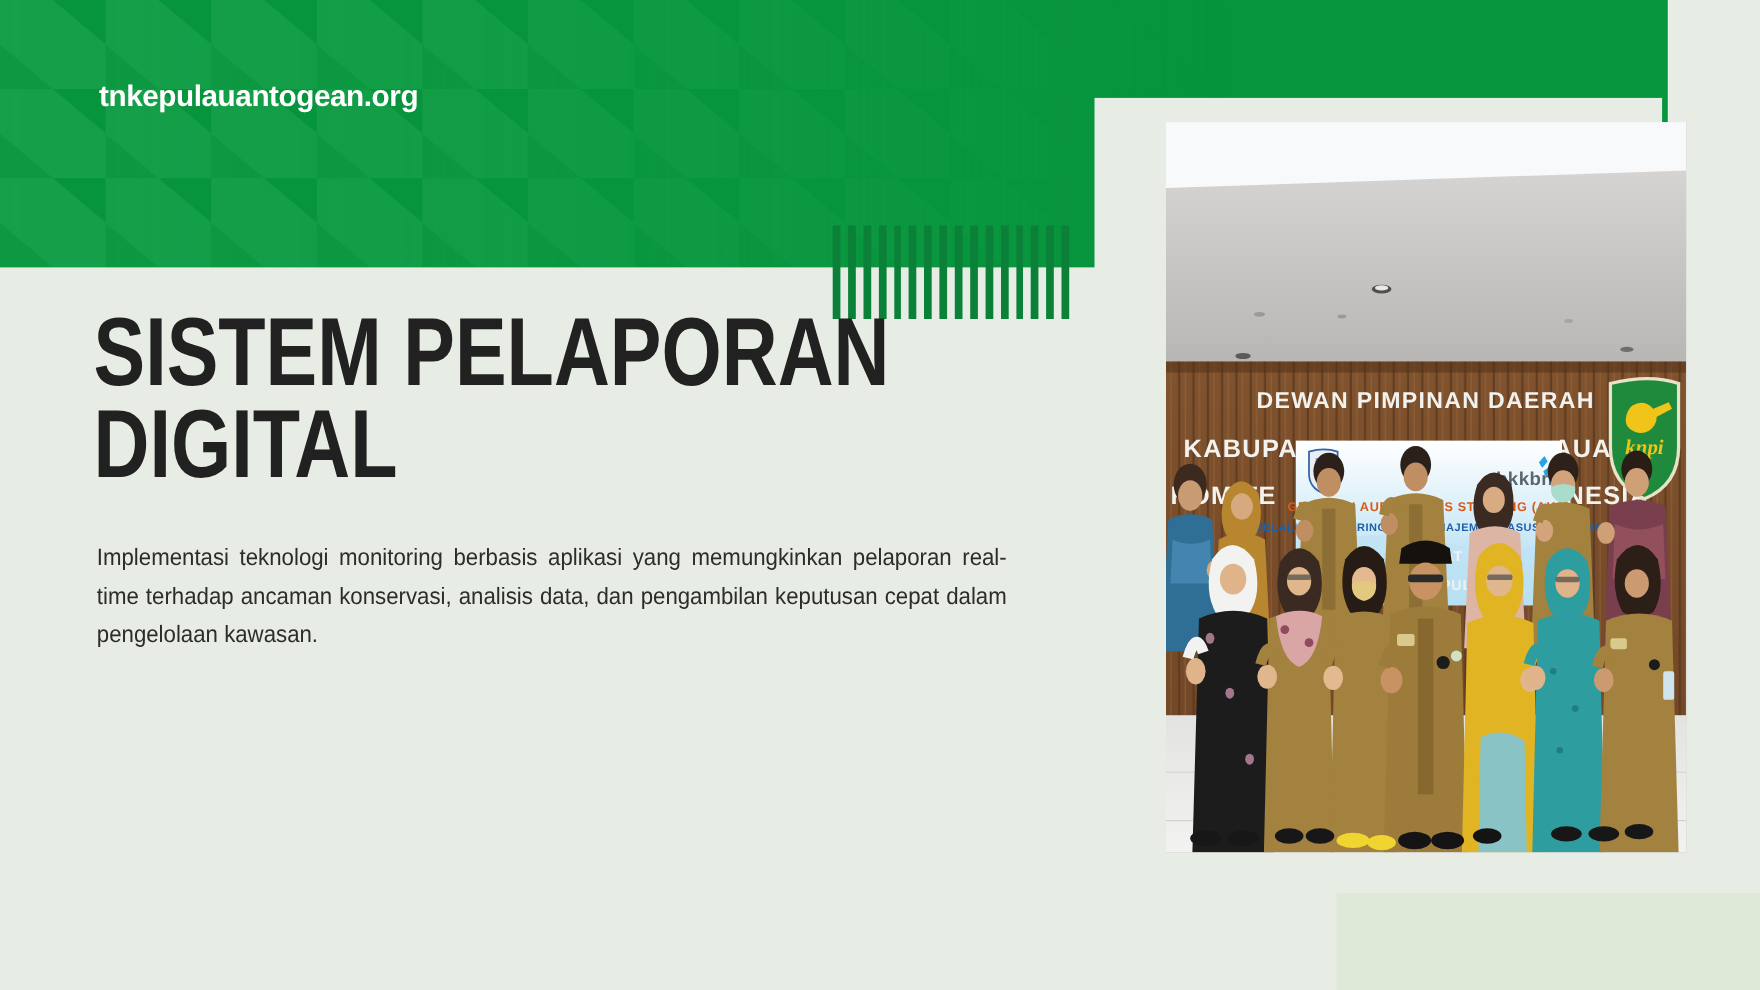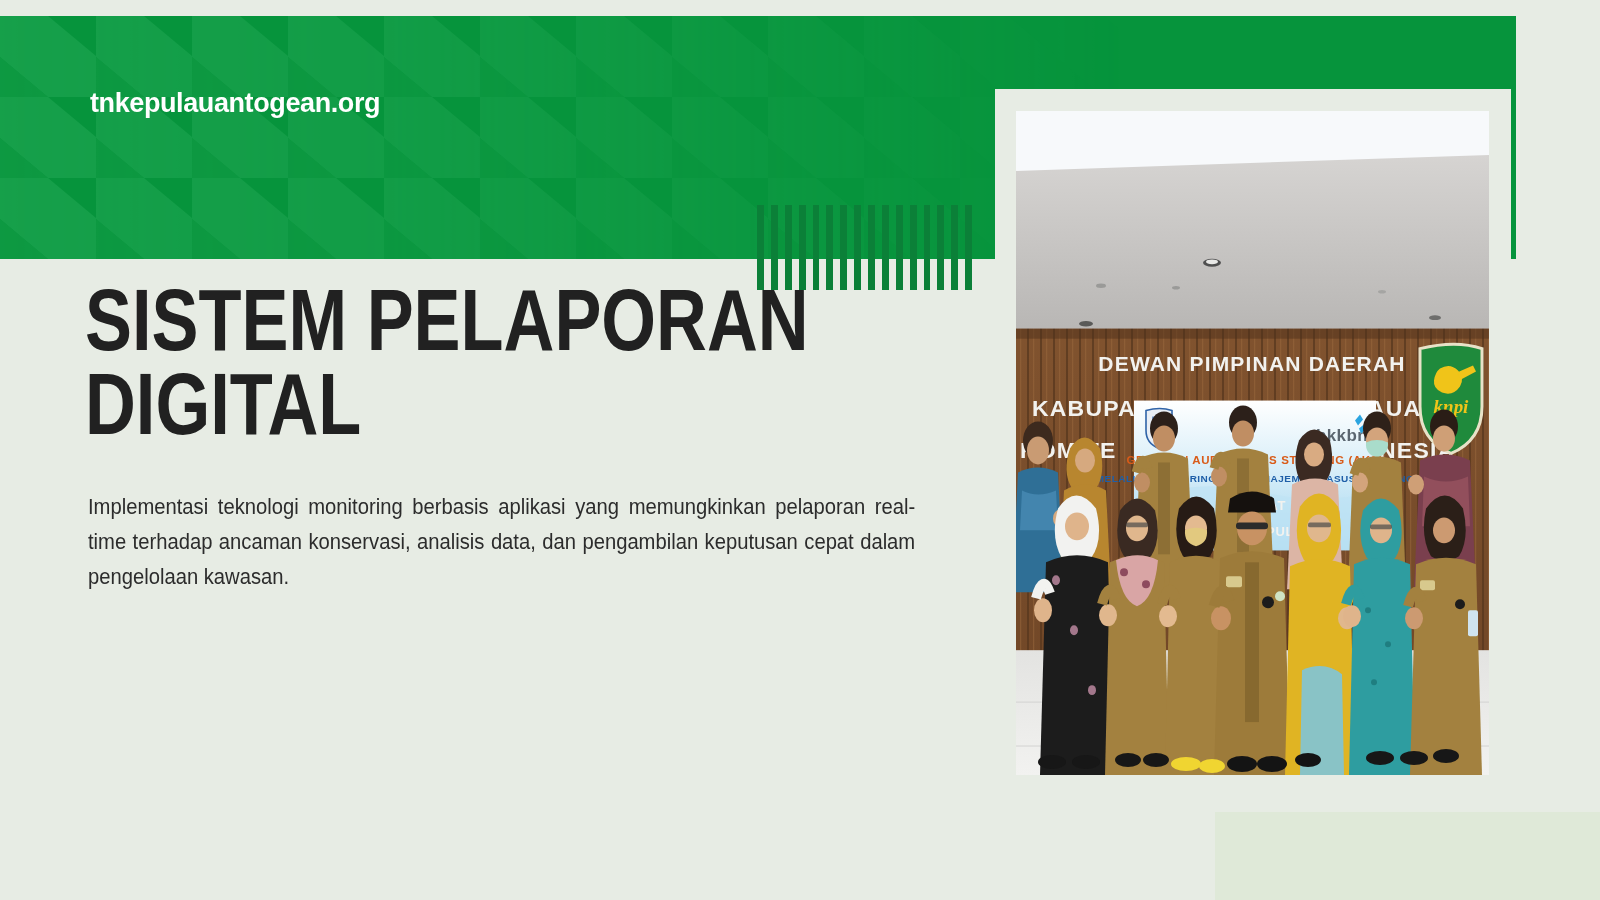--- a/index.html
+++ b/index.html
@@ -20,21 +20,21 @@
   .tint-block {
     position:absolute;
     left:1215px; top:812px;
     width:385px; height:88px;
     background:#dfe9d8;
   }
 
   
   .header-band {
     position:absolute;
-    left:0; top:16px;
+    left:0; top:0;
     width:1516px; height:243px;
     background:#06943c;
     overflow:hidden;
     text-align:right;
   }
   .header-pattern {
     position:absolute; inset:0;
     opacity:1;
   }
   .header-pattern svg { display:block; width:100%; height:100%; }
@@ -100,20 +100,21 @@
     left:995px; top:89px;
     width:516px; height:717px;
     background:#e7ece4;
     padding:22px 22px 31px 21px;
   }
   .photo {
     position:relative;
     width:100%; height:100%;
     overflow:hidden;
     background:#cfcfcf;
+    margin-left:44px;
   }
   .photo svg { display:block; width:100%; height:100%; }
 </style>
 </head>
 <body>
 
 <div class="slide">
 
   <div class="tint-block"></div>
 

